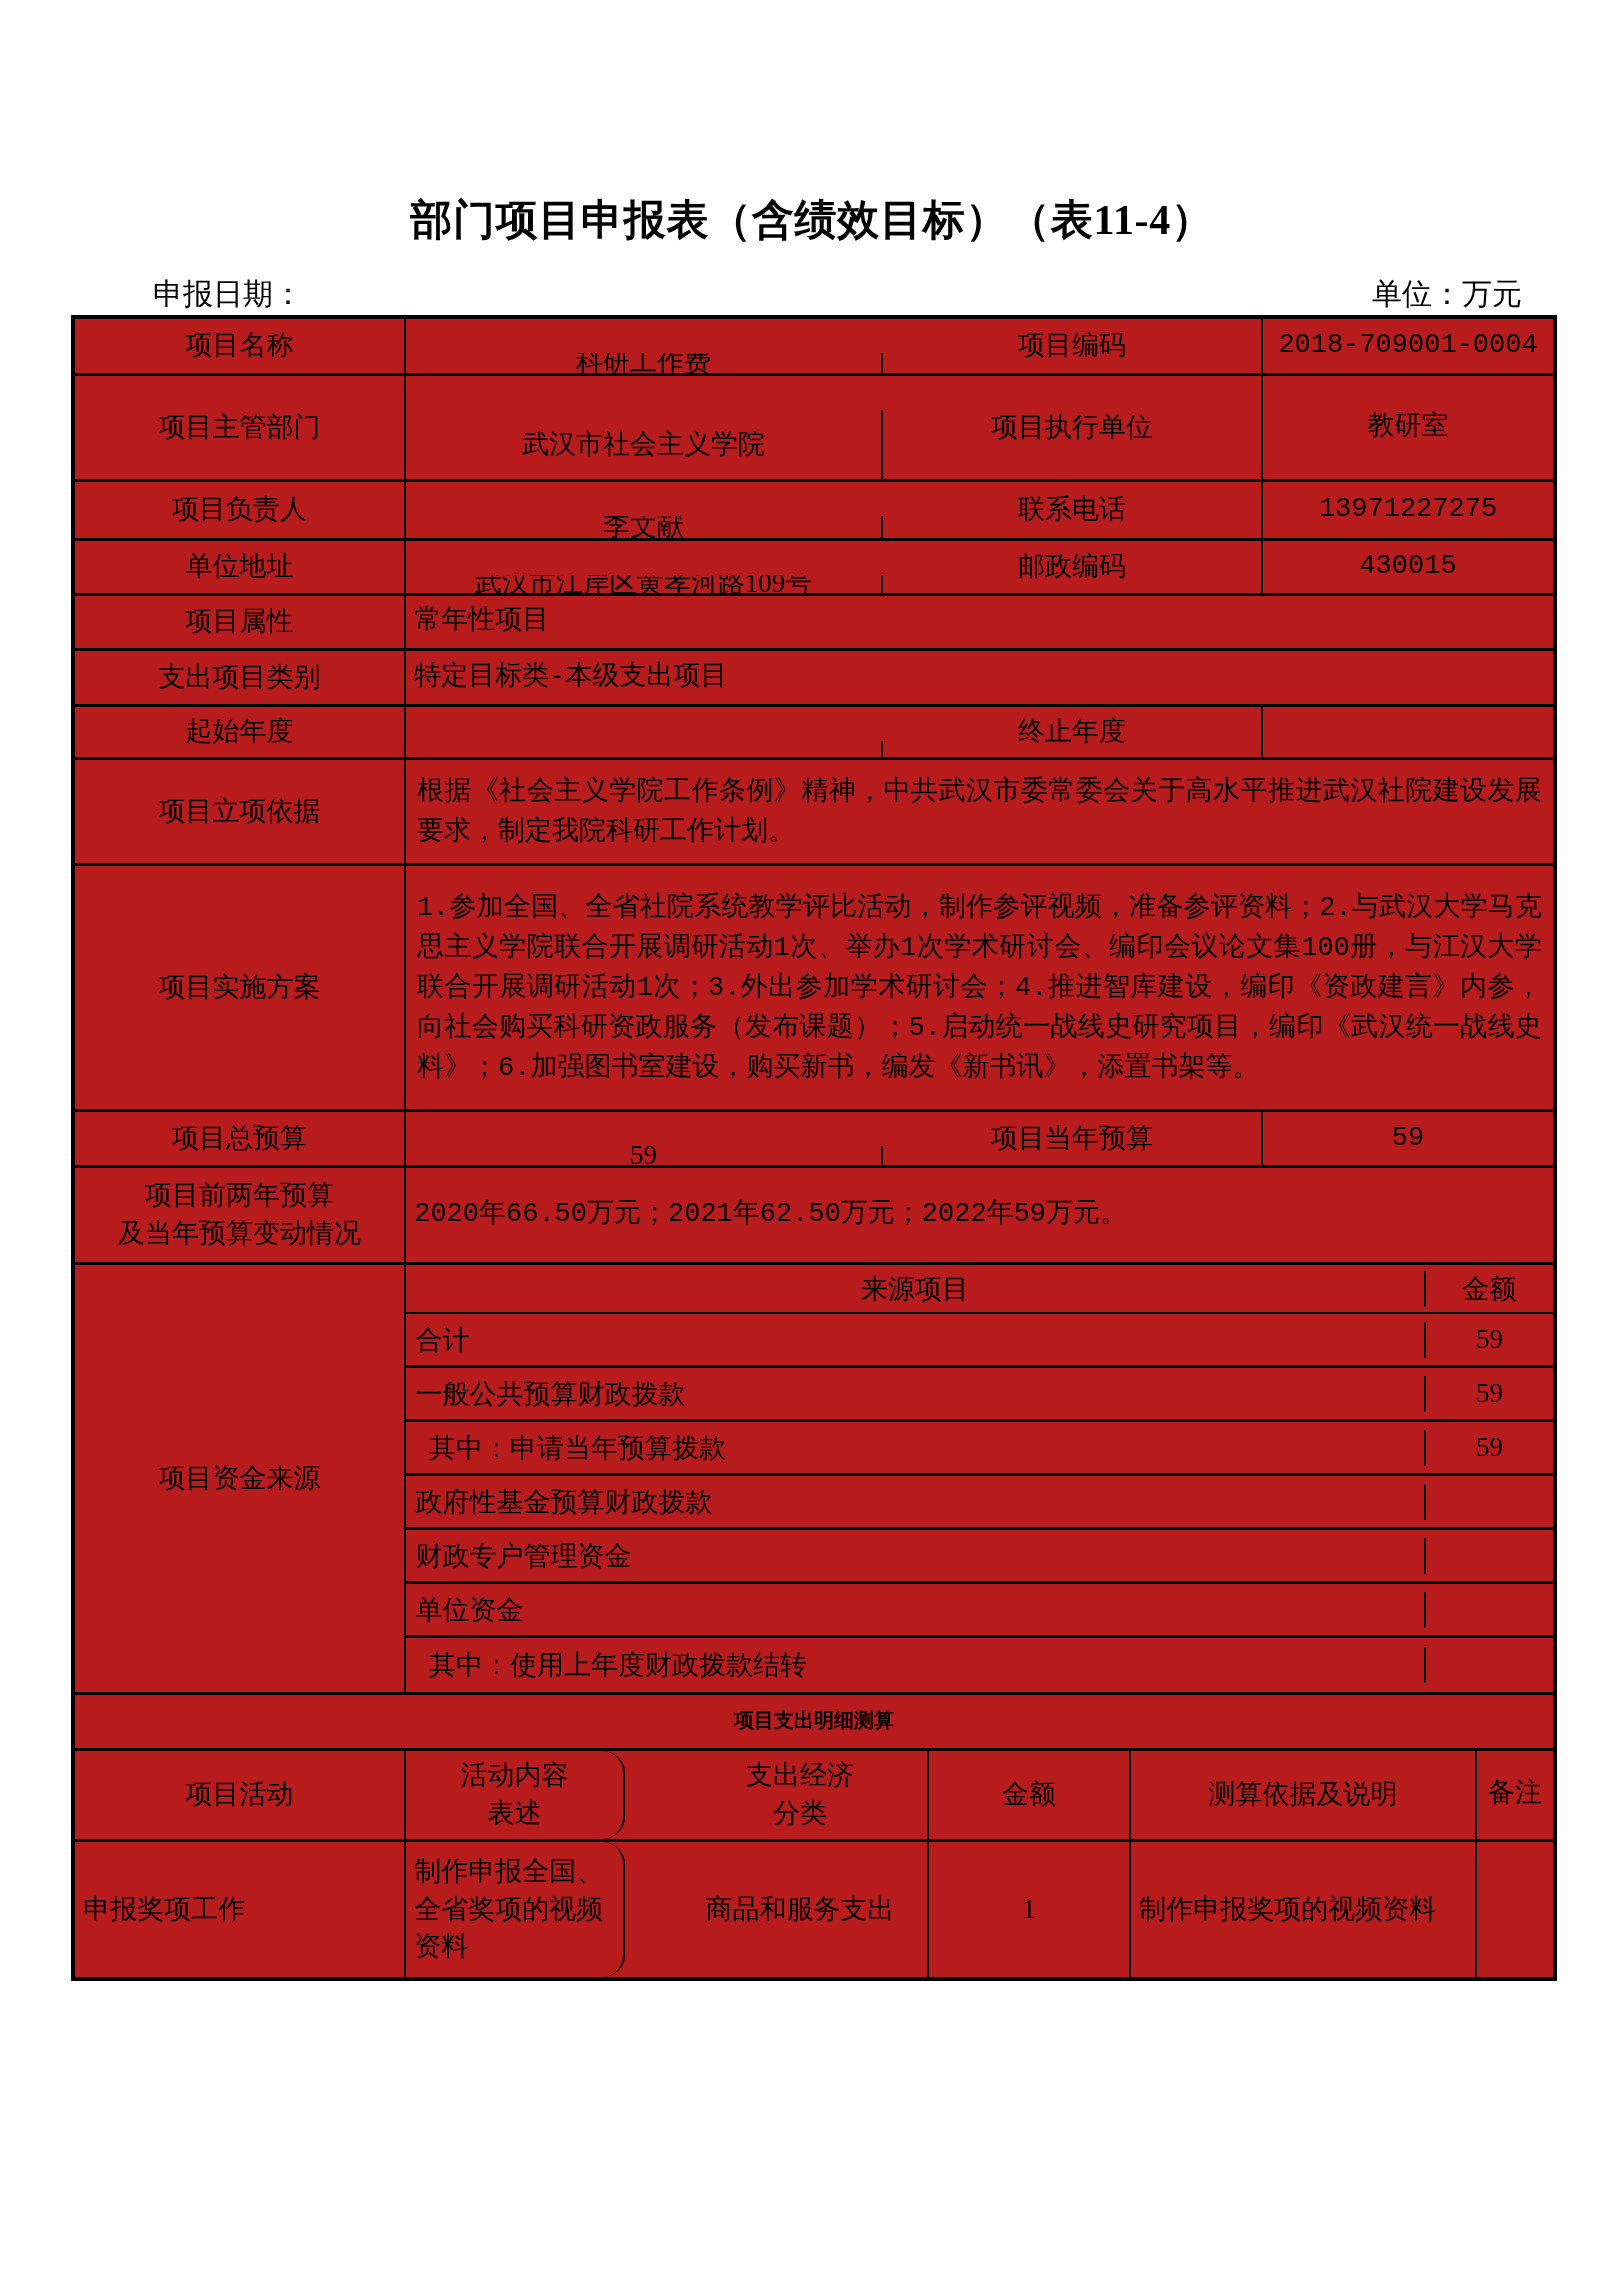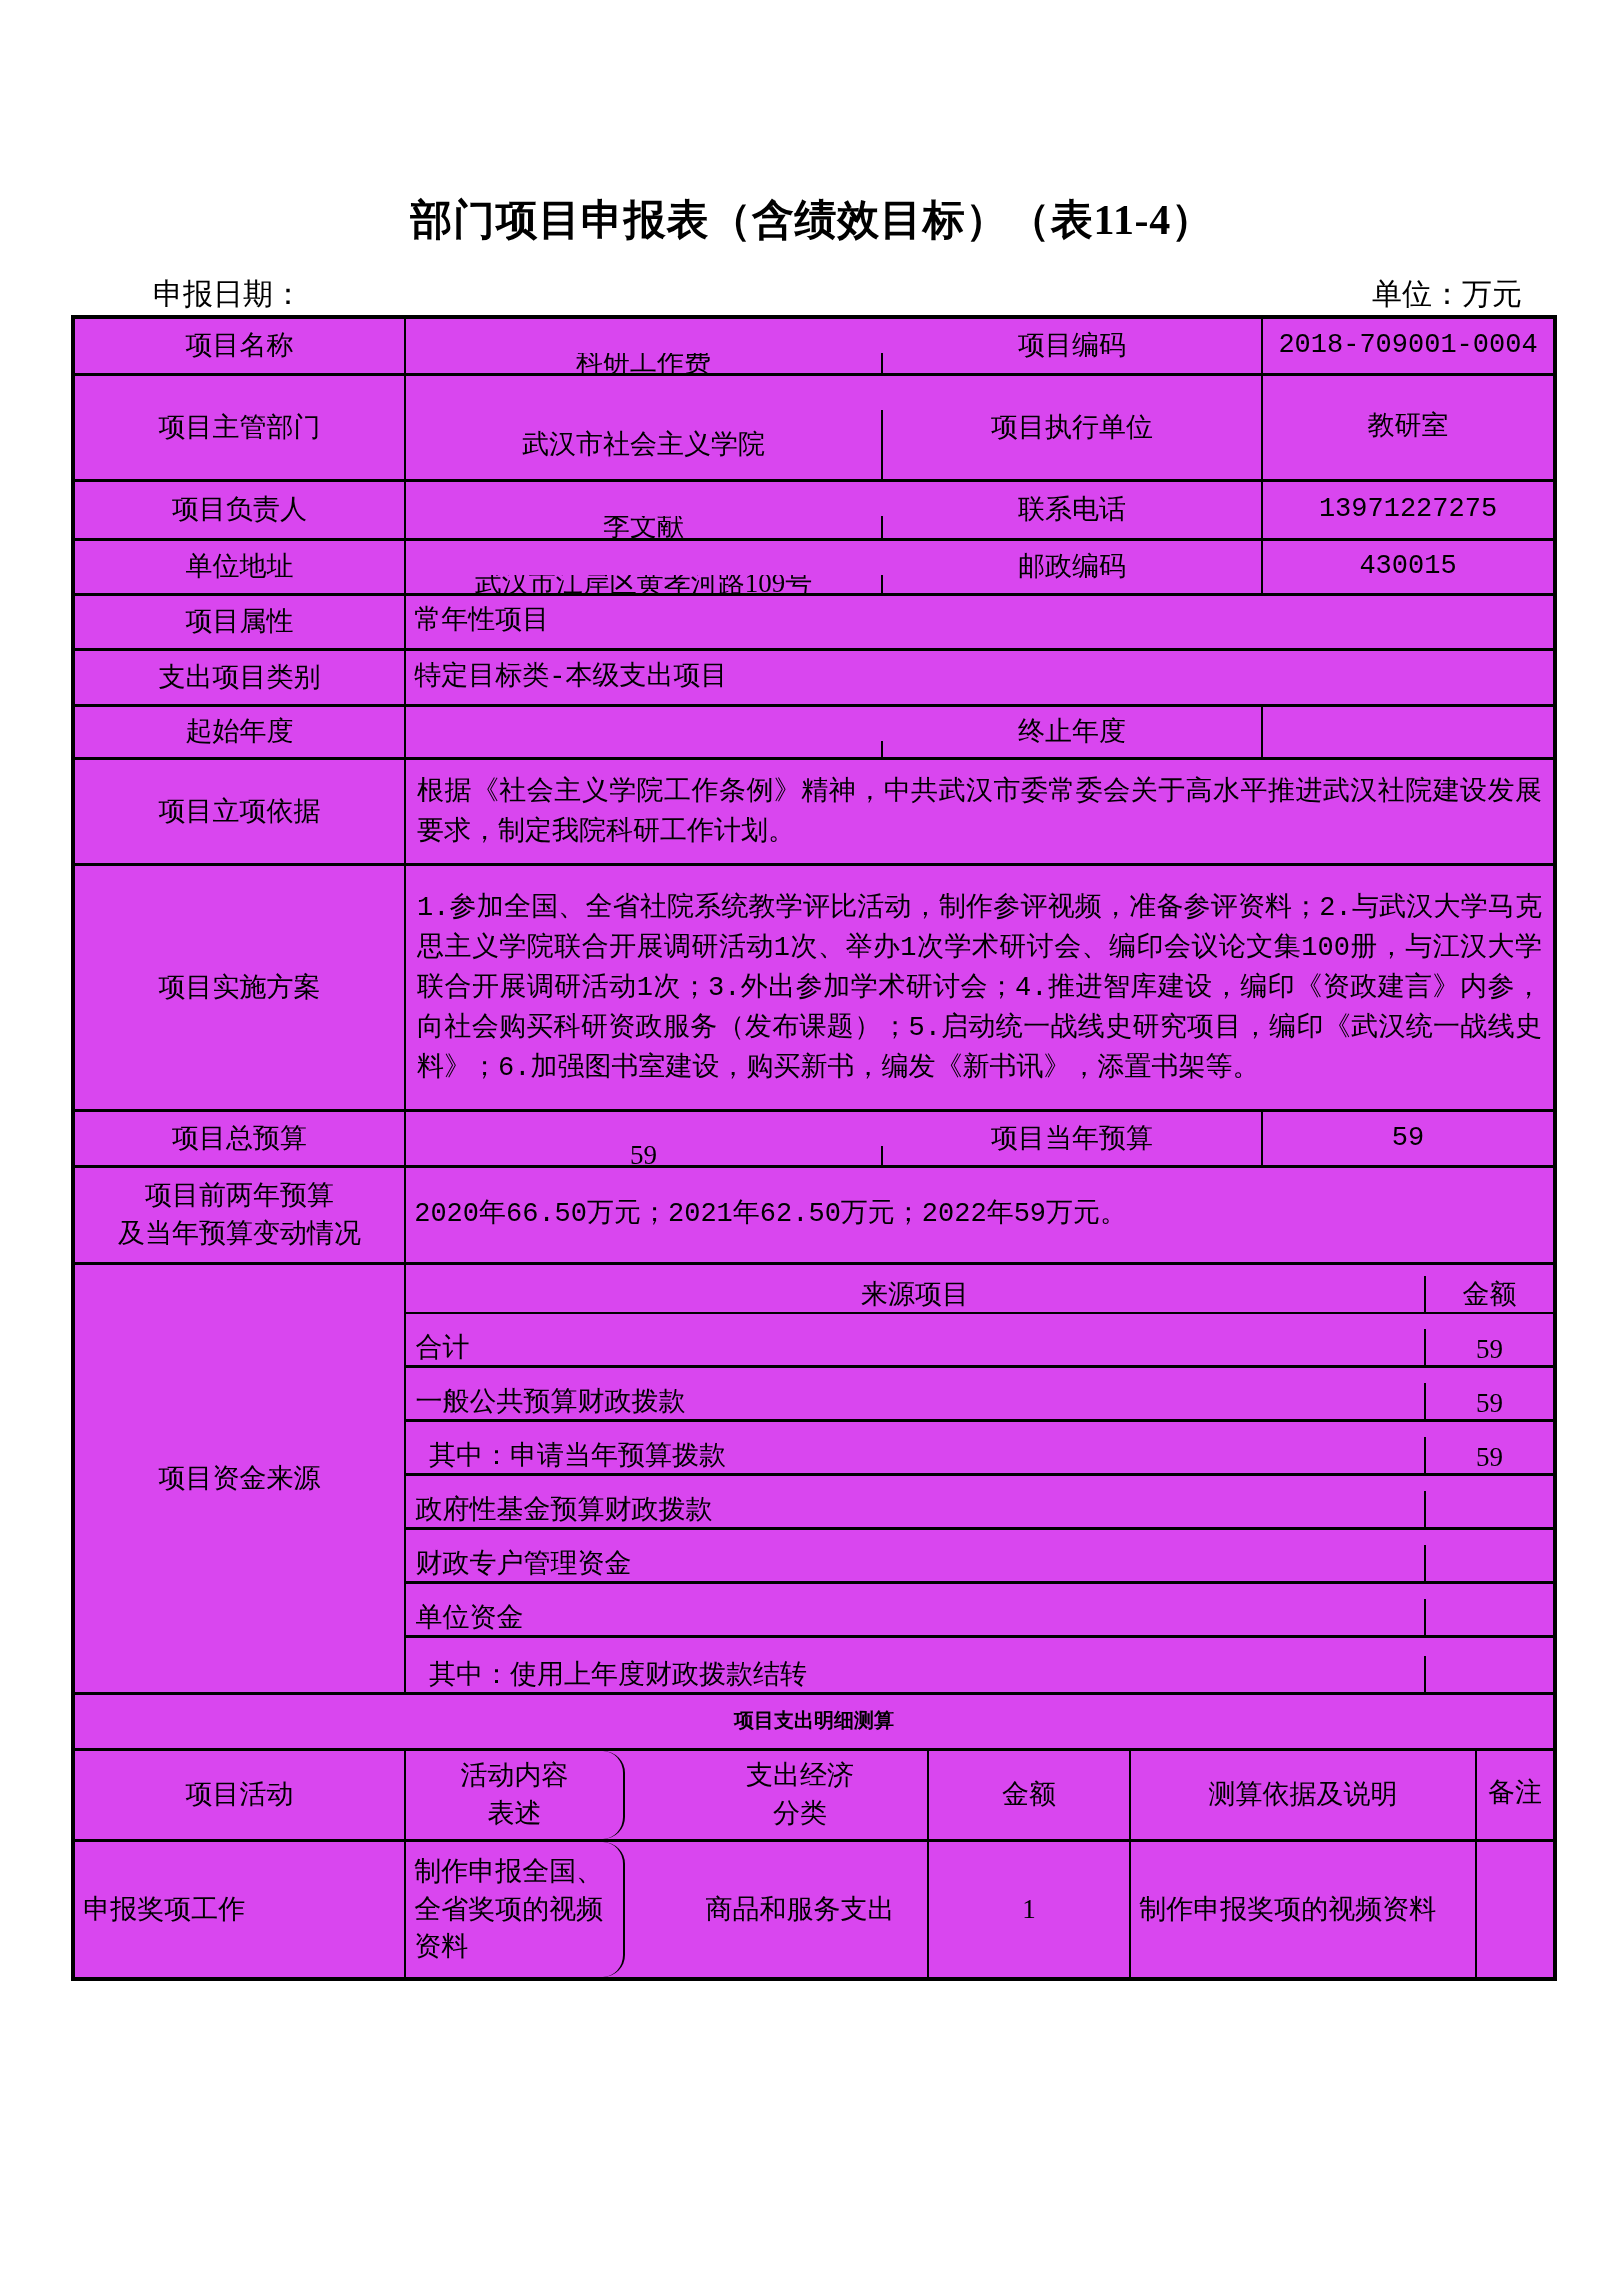--- a/index.html
+++ b/index.html
@@ -14,21 +14,21 @@
     position:absolute;top:192px;left:0;width:100%;
     text-align:center;font-size:42px;font-weight:bold;letter-spacing:0.7px;
   }
   .subheader{
     position:absolute;top:274px;left:153px;width:1369px;
     display:flex;justify-content:space-between;
     font-size:30px;
   }
   .table{
     position:absolute;left:71px;top:315px;width:1486px;
-    border:4.1px solid #000;box-sizing:border-box;background:#d946ef;
+    border:4.1px solid #000;box-sizing:border-box;background:#b91c1c;
   }
   .tr{display:flex;border-bottom:3.4px solid #000;box-sizing:border-box;align-items:stretch;}
   .tr:last-child{border-bottom:none;}
   .td{
     border-right:2.7px solid #000;box-sizing:border-box;
     display:flex;align-items:center;justify-content:center;
     text-align:center;font-size:27px;line-height:1.4;
     overflow:hidden;flex:none;
   }
   .td:last-child{border-right:none;}
@@ -38,21 +38,21 @@
   .grow{flex:1 1 auto;font-family:Liberation Mono, monospace;}
   .left{justify-content:flex-start;text-align:left;padding-left:8.2px;padding-right:8.2px;}
   .para{
     justify-content:flex-start;align-items:center;text-align:justify;
     padding:6.8px 11px;line-height:40px;
   }
   .para > div{width:100%;}
   .stack{display:flex;flex-direction:column;align-items:center;justify-content:center;}
   
   .fund-col{display:flex;flex-direction:column;flex:1 1 auto;}
-  .fund-row{display:flex;border-bottom:3.4px solid #000;box-sizing:border-box;align-items:flex-end;}
+  .fund-row{display:flex;border-bottom:3.4px solid #000;box-sizing:border-box;align-items:center;}
   .fund-row.thin{border-bottom:2px solid #000;}
   .fund-row:last-child{border-bottom:none;}
   .fund-src{flex:1 1 auto;border-right:2.7px solid #000;box-sizing:border-box;
     display:flex;align-items:center;font-size:27px;}
   .fund-amt{width:127px;display:flex;align-items:center;justify-content:center;font-size:27px;}
   .indent1{padding-left:9.5px;}
   .indent2{padding-left:23px;}
   .center-src{justify-content:center;}
   .section-title{font-weight:bold;font-size:20px;}
   

